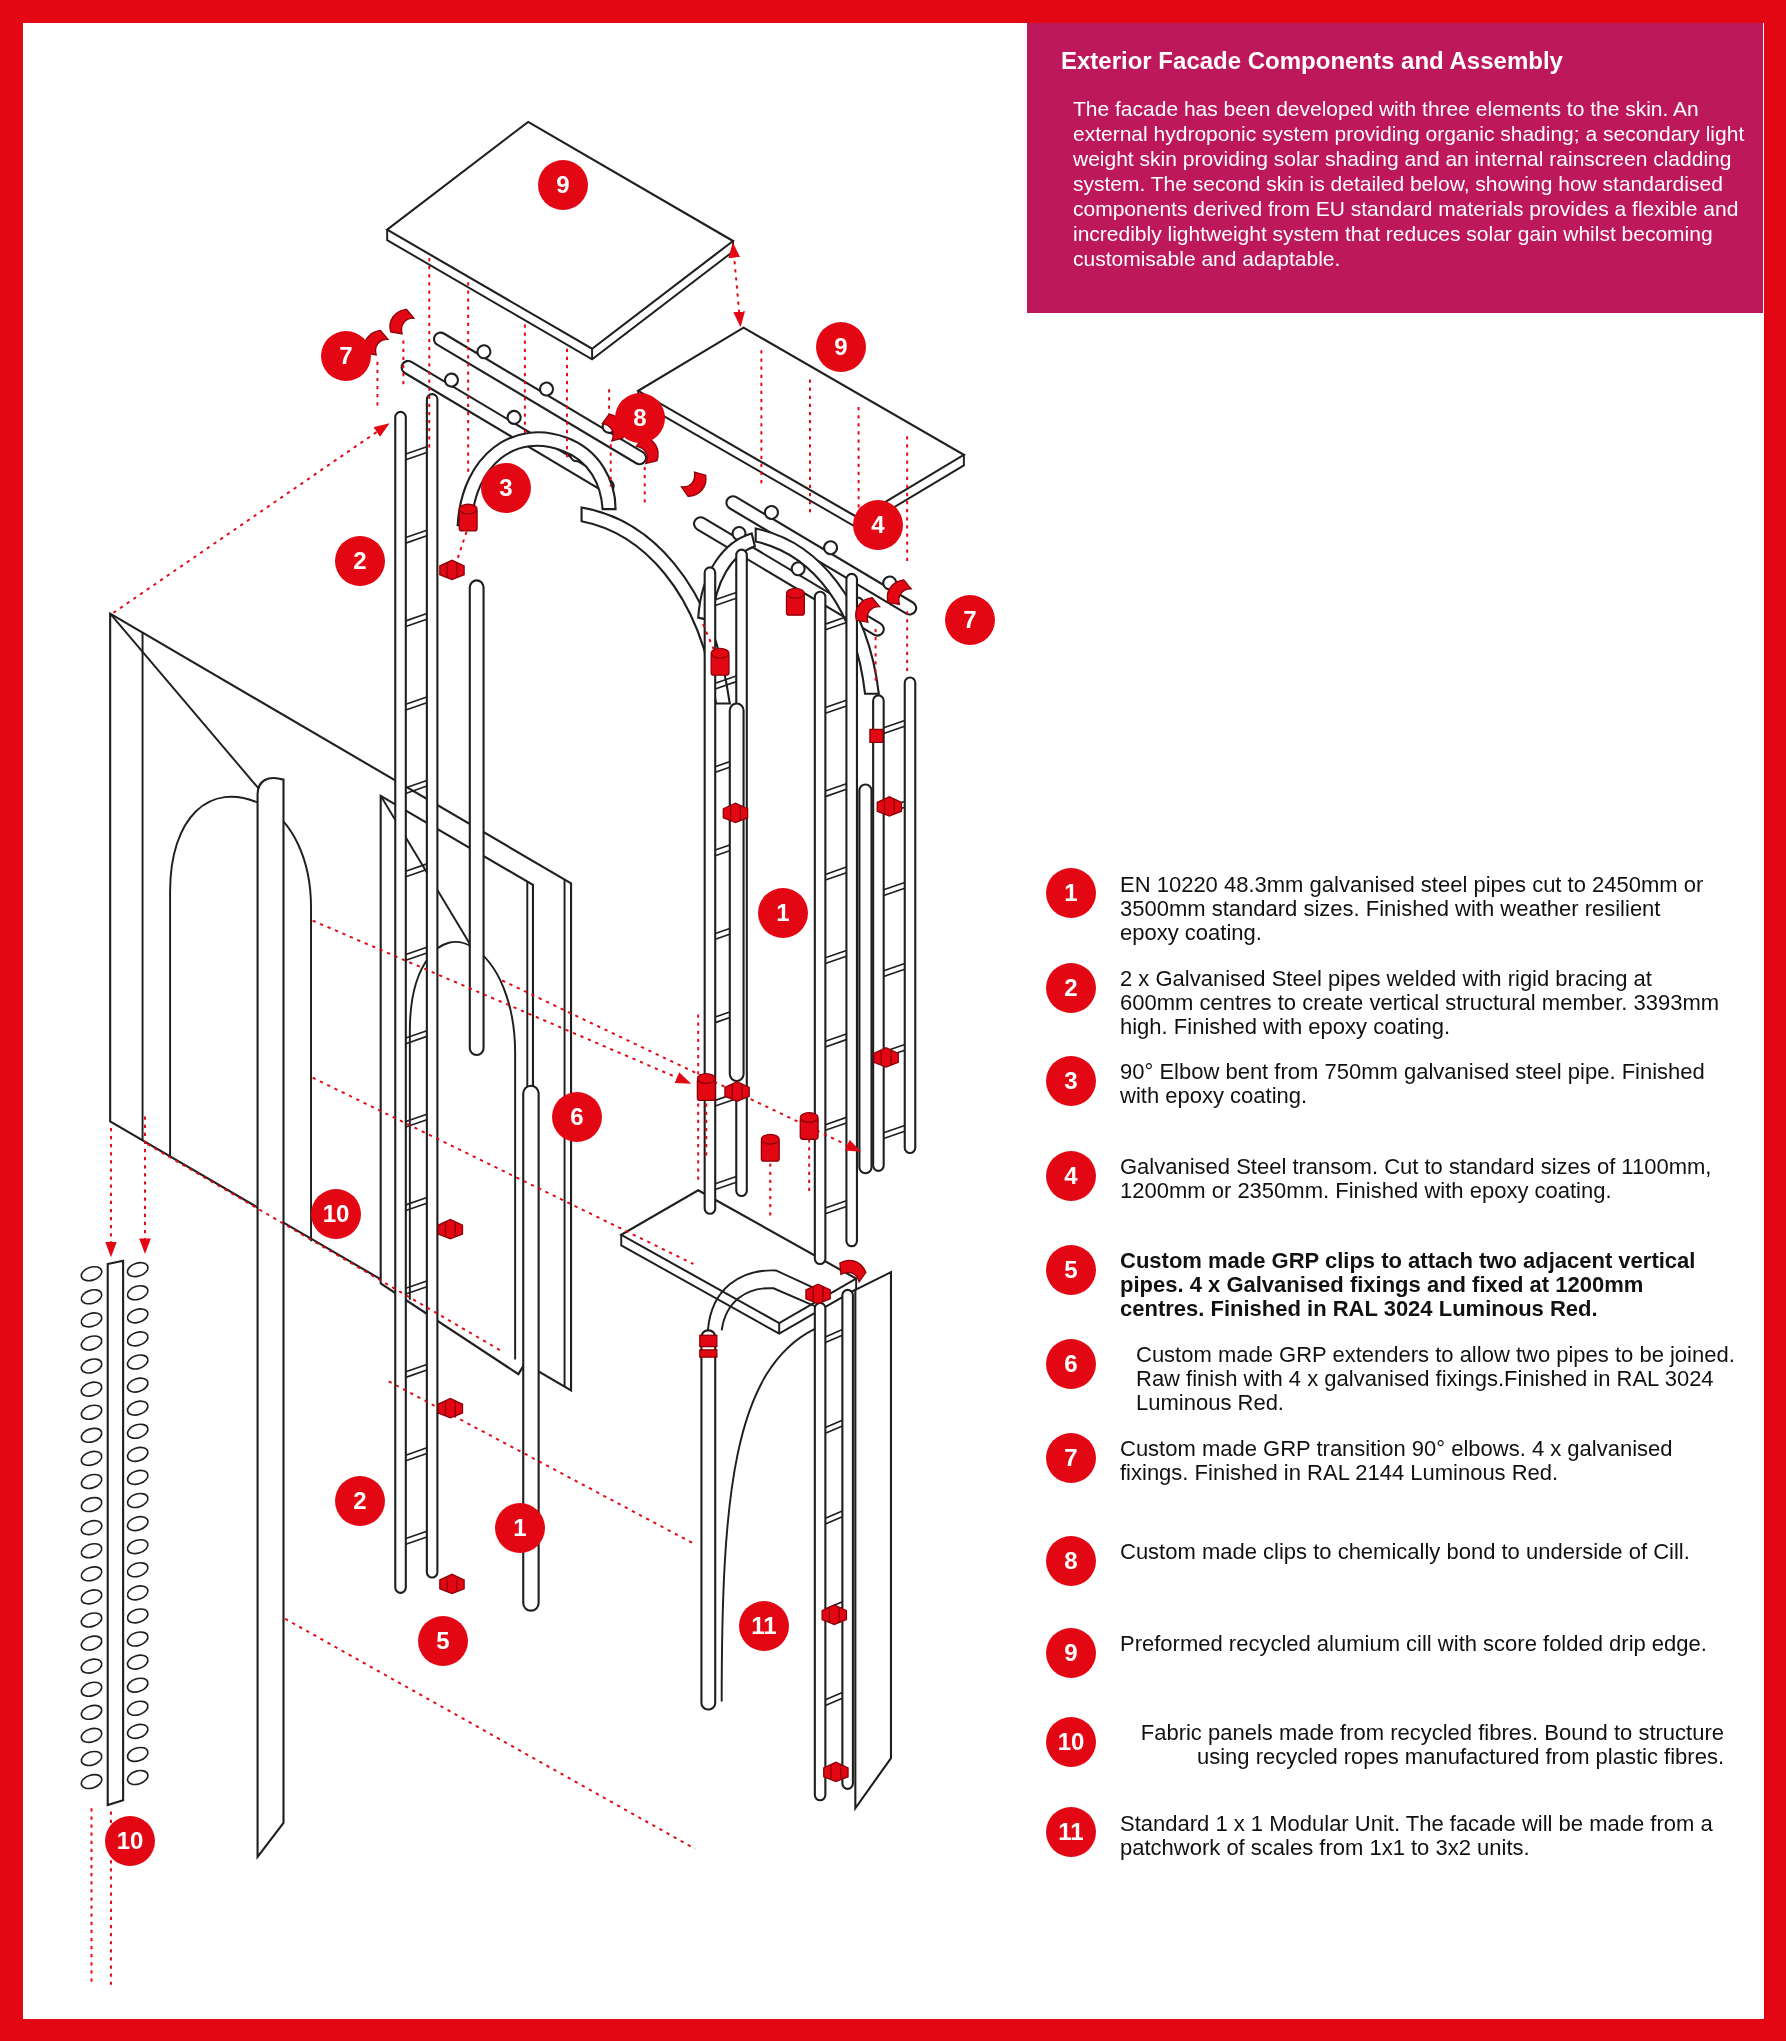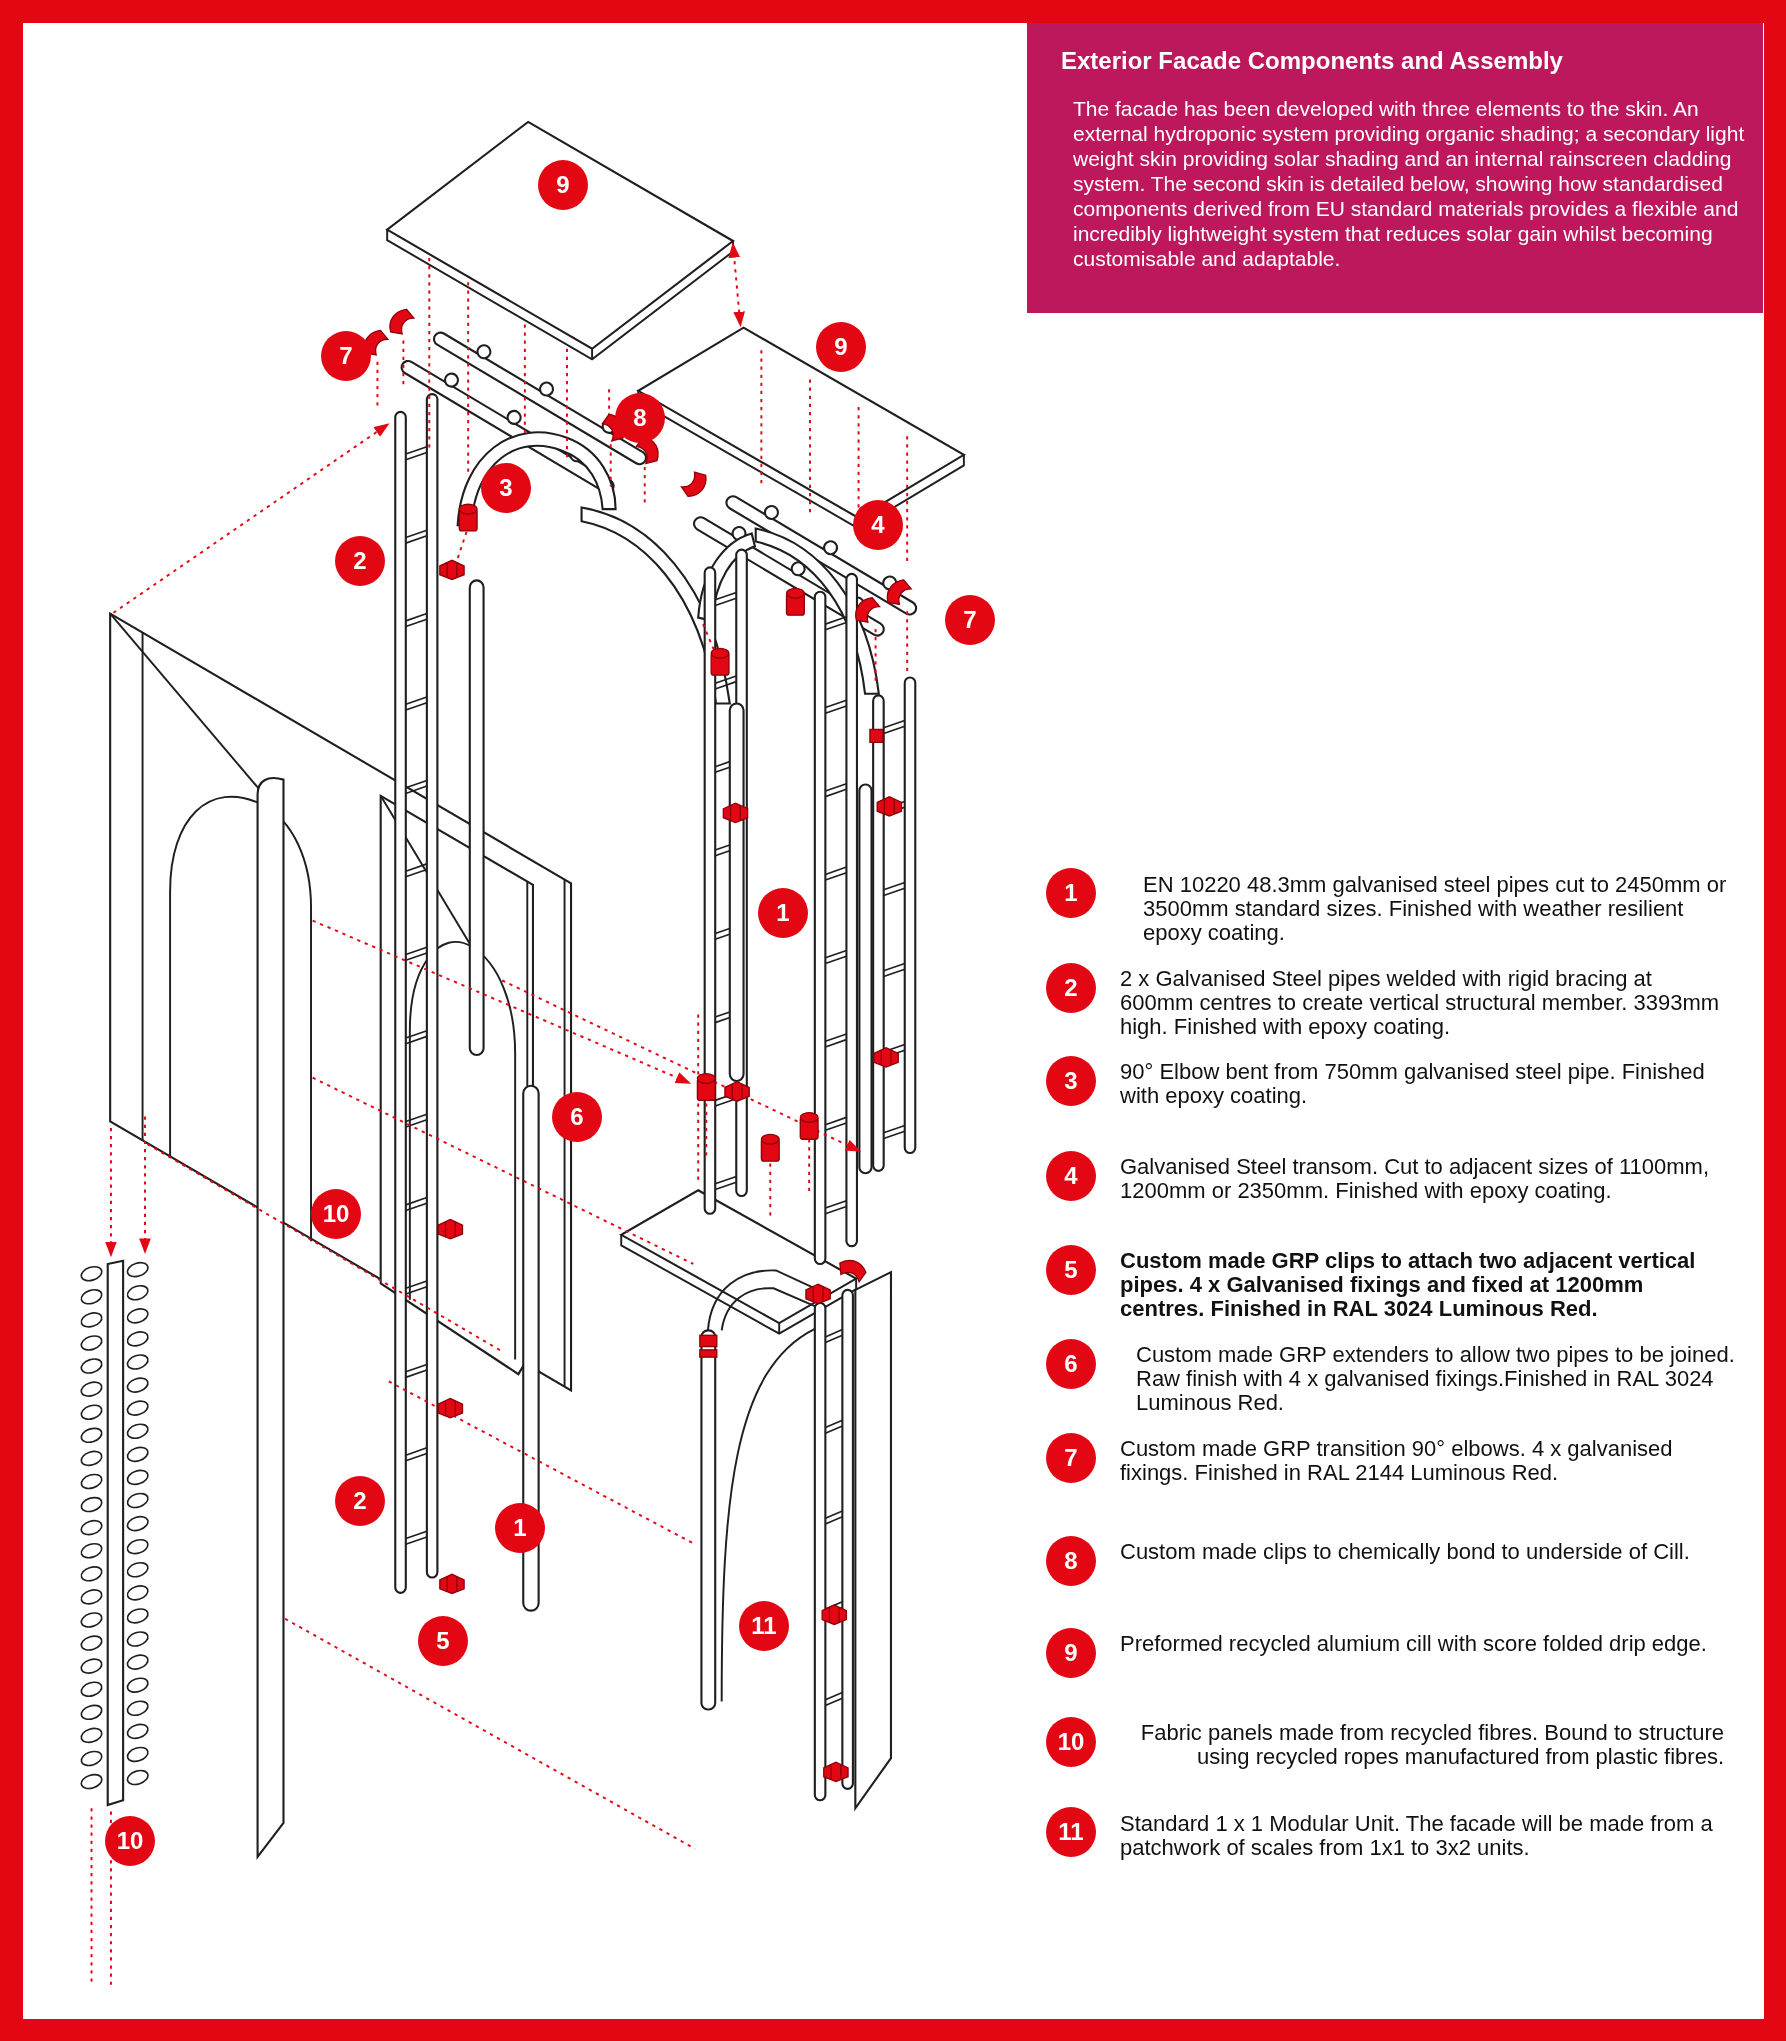--- a/index.html
+++ b/index.html
@@ -424,27 +424,27 @@
       <div class="callout" style="left: 105px; top: 1816px;">10</div>
     </div>
 
   <div class="titlebox">
     <h1>Exterior Facade Components and Assembly</h1>
     <p>The facade has been developed with three elements to the skin. An external hydroponic system providing organic shading; a secondary light weight skin providing solar shading and an internal rainscreen cladding system. The second skin is detailed below, showing how standardised components derived from EU standard materials provides a flexible and incredibly lightweight system that reduces solar gain whilst becoming customisable and adaptable.</p>
   </div>
 
   <div class="legend" id="legend">
       <div class="leg-circle" style="left: 1046px; top: 868px;">1</div>
-      <div class="leg-text" style="left: 1120px; top: 873px; margin-left: 23px;">EN 10220 48.3mm galvanised steel pipes cut to 2450mm or 3500mm standard sizes. Finished with weather resilient epoxy coating.</div>
+      <div class="leg-text" style="left: 1120px; top: 873px;">EN 10220 48.3mm galvanised steel pipes cut to 2450mm or 3500mm standard sizes. Finished with weather resilient epoxy coating.</div>
       <div class="leg-circle" style="left: 1046px; top: 963px;">2</div>
       <div class="leg-text" style="left: 1120px; top: 967px;">2 x Galvanised Steel pipes welded with rigid bracing at 600mm centres to create vertical structural member. 3393mm high. Finished with epoxy coating.</div>
       <div class="leg-circle" style="left: 1046px; top: 1056px;">3</div>
       <div class="leg-text" style="left: 1120px; top: 1060px;">90° Elbow bent from 750mm galvanised steel pipe. Finished with epoxy coating.</div>
       <div class="leg-circle" style="left: 1046px; top: 1151px;">4</div>
-      <div class="leg-text" style="left: 1120px; top: 1155px;">Galvanised Steel transom. Cut to adjacent sizes of 1100mm, 1200mm or  2350mm. Finished with epoxy coating.</div>
+      <div class="leg-text" style="left: 1120px; top: 1155px;">Galvanised Steel transom. Cut to standard sizes of 1100mm, 1200mm or  2350mm. Finished with epoxy coating.</div>
       <div class="leg-circle" style="left: 1046px; top: 1245px;">5</div>
       <div class="leg-text" style="left: 1120px; top: 1249px; font-weight: bold;">Custom made GRP clips to attach two adjacent vertical pipes. 4 x Galvanised fixings and fixed at 1200mm centres. Finished in RAL 3024 Luminous Red.</div>
       <div class="leg-circle" style="left: 1046px; top: 1339px;">6</div>
       <div class="leg-text" style="left: 1136px; top: 1343px;">Custom made GRP extenders to allow two pipes to be joined. Raw finish with 4 x galvanised fixings.Finished in RAL 3024 Luminous Red.</div>
       <div class="leg-circle" style="left: 1046px; top: 1433px;">7</div>
       <div class="leg-text" style="left: 1120px; top: 1437px;">Custom made GRP transition 90° elbows. 4 x galvanised fixings. Finished in RAL 2144 Luminous Red.</div>
       <div class="leg-circle" style="left: 1046px; top: 1536px;">8</div>
       <div class="leg-text" style="left: 1120px; top: 1540px;">Custom made clips to chemically bond to underside of Cill.</div>
       <div class="leg-circle" style="left: 1046px; top: 1628px;">9</div>
       <div class="leg-text" style="left: 1120px; top: 1632px;">Preformed recycled alumium cill with score folded drip edge.</div>

